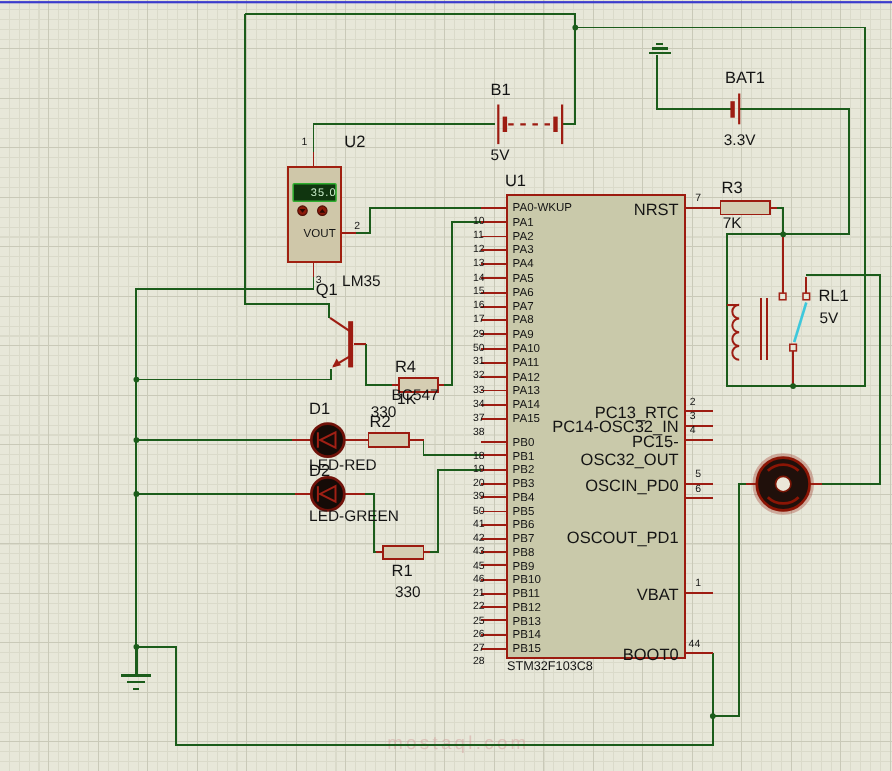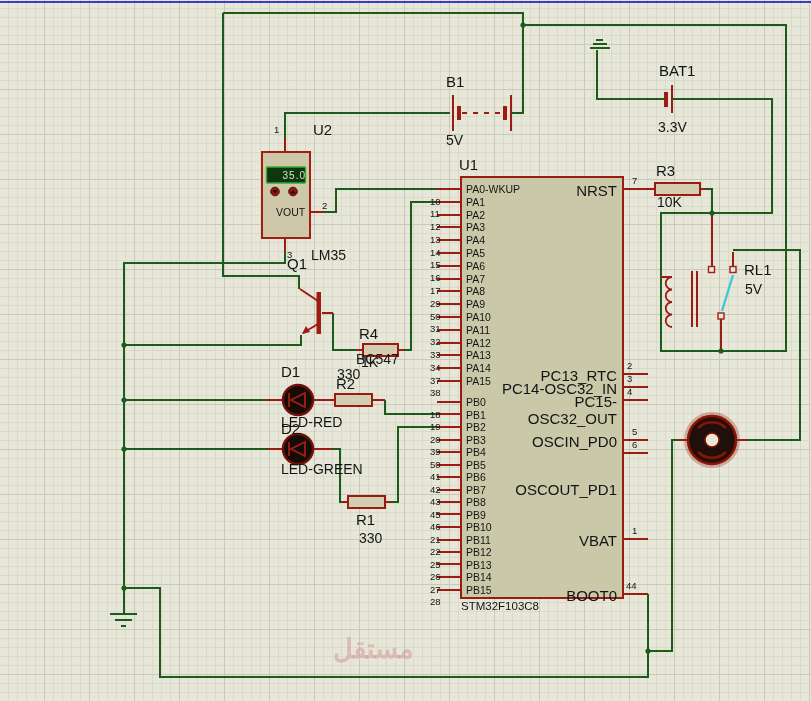--- a/index.html
+++ b/index.html
@@ -34,21 +34,21 @@
     color:rgba(210,160,155,0.6);z-index:2;}
   .wm-en{position:absolute;left:352px;top:666px;font-size:17px;letter-spacing:3px;
     color:rgba(210,160,155,0.5);z-index:2;}
 </style>
 </head>
 <body>
 
 <div id="canvas">
   <div class="topline"></div>
 
-  <div class="wm-ar">مستقل</div>
+  <div class="wm-en">mostaql.com</div>
 
   <svg class="sch" width="811" height="701" viewBox="0 0 811 701">
 
     <g stroke="#1b5c1b" stroke-width="1.8" fill="none" shape-rendering="crispEdges">
       <path d="M223 13H523V113H511"></path>
       <path d="M299 289V276H223V13"></path>
       <path d="M523 25H786V351H661V213H772V99H673"></path>
       <path d="M665 99H597V50"></path>
       <path d="M285 138V113H450"></path>
       <path d="M324 212H336V189H437"></path>
@@ -190,21 +190,21 @@
 
   <div class="lbl ref" style="left:446px;top:74px;">B1</div>
   <div class="lbl val" style="left:446px;top:133px;">5V</div>
 
   <div class="lbl ref" style="left:659px;top:63px;">BAT1</div>
   <div class="lbl val" style="left:658px;top:120px;">3.3V</div>
 
   <div class="lbl ref" style="left:459px;top:157px;">U1</div>
 
   <div class="lbl ref" style="left:656px;top:163px;">R3</div>
-  <div class="lbl val" style="left:657px;top:195px;">10K</div>
+  <div class="lbl val" style="left:657px;top:195px;">7K</div>
 
   <div class="lbl ref" style="left:744px;top:262px;">RL1</div>
   <div class="lbl val" style="left:745px;top:282px;">5V</div>
 
   <div class="lbl ref" style="left:359px;top:326px;text-align:right;">R4</div>
   <div class="lbl val" style="left:361px;top:355px;">1K</div>
 
   <div class="lbl val" style="left:337px;top:367px;">330</div>
   <div class="lbl ref" style="left:336px;top:376px;">R2</div>
 

